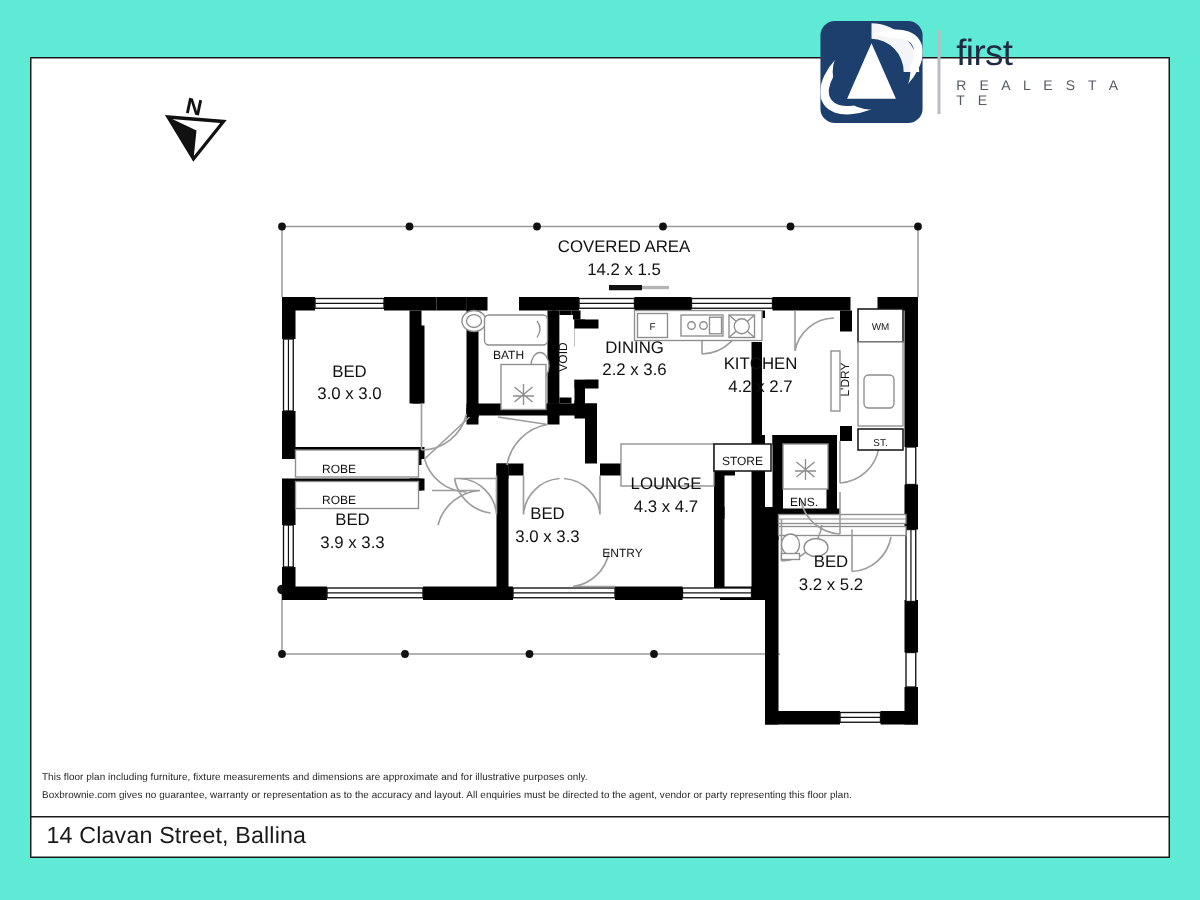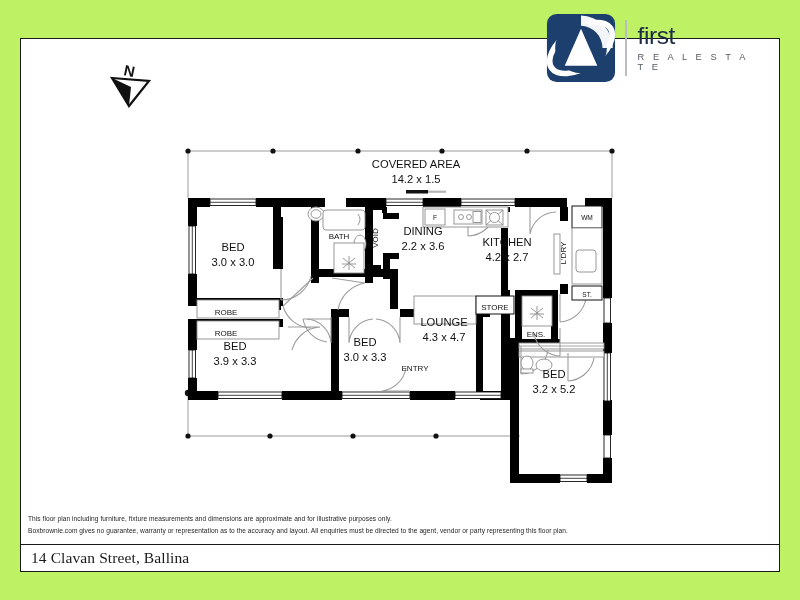--- a/index.html
+++ b/index.html
@@ -6,21 +6,21 @@
   html, body {
     margin: 0; padding: 0;
     width: 800px; height: 600px;
     background: #ffffff;
     font-family: "Liberation Sans", sans-serif;
     overflow: hidden;
   }
   #page {
     position: relative;
     width: 800px; height: 600px;
-    background: #bef264;
+    background: #5eead4;
   }
   
   #frame {
     position: absolute;
     left: 20px; top: 38px;
     width: 760px; height: 534px;
     border: 1.5px solid #1a1a1a;
     background: #ffffff;
   }
   
@@ -55,21 +55,21 @@
   }
   #disclaimer {
     position: absolute; left: 28px; top: 513px; width: 700px;
   }
   .disc-line {
     font-size: 6.6px; color: #1f1f1f; line-height: 11.5px;
     letter-spacing: 0.05px; white-space: nowrap;
   }
   #address {
     position: absolute; left: 31px; top: 549px;
-    font-size: 15.5px; color: #1a1a1a; letter-spacing: 0.1px; font-family: Liberation Serif, serif;
+    font-size: 15.5px; color: #1a1a1a; letter-spacing: 0.1px;
   }
   
   .rm { font-family: "Liberation Sans", sans-serif; fill: #111111; text-anchor: middle; }
   .rm-name { font-size: 11.2px; }
   .rm-dim  { font-size: 11.2px; }
   .rm-sm   { font-size: 8px; }
   .rm-xs   { font-size: 6.6px; }
 </style>
 </head>
 <body>

